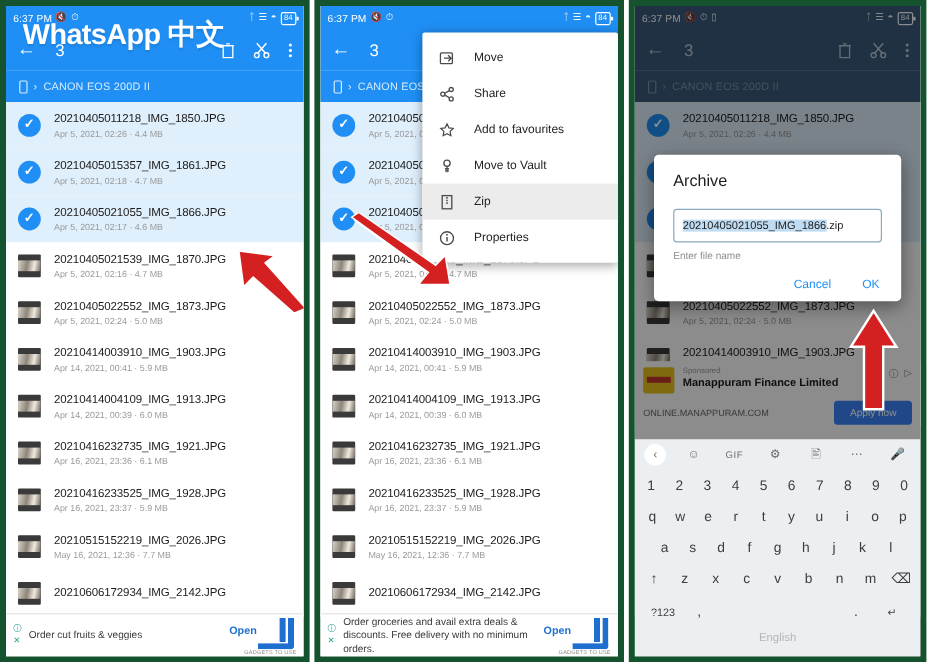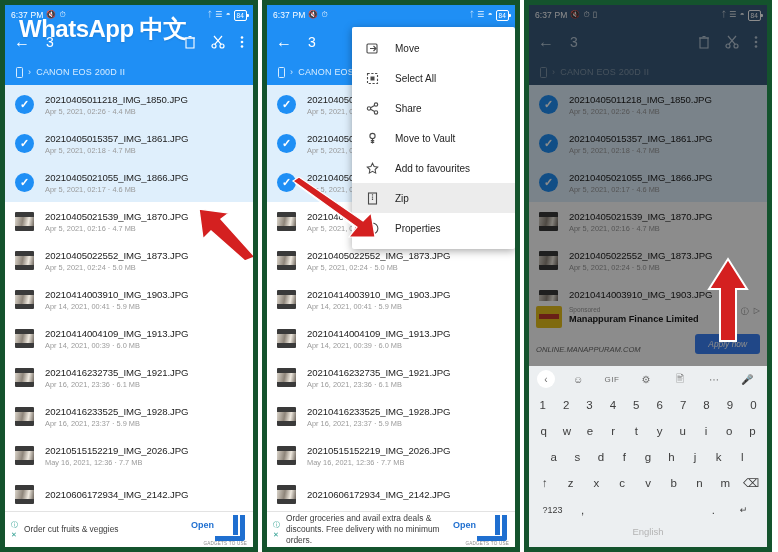--- a/index.html
+++ b/index.html
@@ -571,53 +571,44 @@
             <svg width="13" height="13" viewBox="0 0 13 13">
               <rect x="1" y="2" width="10" height="9" rx="1" fill="none" stroke="#4a4a4a" stroke-width="1.1"></rect>
               <path d="M4 6.5h6M7.5 4l2.5 2.5L7.5 9" fill="none" stroke="#4a4a4a" stroke-width="1.1"></path>
             </svg>
           </span>
           <span>Move</span>
         </div>
         <div class="mitem">
           <span class="mico">
             <svg width="13" height="13" viewBox="0 0 13 13">
-              <rect x="1.5" y="1.5" width="10" height="10" fill="none" stroke="#4a4a4a" stroke-width="1.1" stroke-dasharray="2.2 1.6"></rect>
-              <rect x="4.5" y="4.5" width="4" height="4" fill="#4a4a4a"></rect>
-            </svg>
-          </span>
-          <span>Select All</span>
-        </div>
-        <div class="mitem">
-          <span class="mico">
-            <svg width="13" height="13" viewBox="0 0 13 13">
               <circle cx="10" cy="2.6" r="1.7" fill="none" stroke="#4a4a4a" stroke-width="1.1"></circle>
               <circle cx="3" cy="6.5" r="1.7" fill="none" stroke="#4a4a4a" stroke-width="1.1"></circle>
               <circle cx="10" cy="10.4" r="1.7" fill="none" stroke="#4a4a4a" stroke-width="1.1"></circle>
               <path d="M4.6 5.7l3.9-2.2M4.6 7.3l3.9 2.2" stroke="#4a4a4a" stroke-width="1.1"></path>
             </svg>
           </span>
           <span>Share</span>
+        </div>
+        <div class="mitem">
+          <span class="mico">
+            <svg width="13" height="13" viewBox="0 0 13 13">
+              <path d="M6.5 1.2l1.6 3.3 3.6.5-2.6 2.5.6 3.6-3.2-1.7-3.2 1.7.6-3.6L1.3 5l3.6-.5z" fill="none" stroke="#4a4a4a" stroke-width="1.05"></path>
+            </svg>
+          </span>
+          <span>Add to favourites</span>
         </div>
         <div class="mitem">
           <span class="mico">
             <svg width="13" height="13" viewBox="0 0 13 13">
               <circle cx="6.5" cy="4" r="2.6" fill="none" stroke="#4a4a4a" stroke-width="1.1"></circle>
               <path d="M6.5 6.6v5M4.8 8.6h3.4M4.8 10.4h3.4" fill="none" stroke="#4a4a4a" stroke-width="1.1"></path>
             </svg>
           </span>
           <span>Move to Vault</span>
-        </div>
-        <div class="mitem">
-          <span class="mico">
-            <svg width="13" height="13" viewBox="0 0 13 13">
-              <path d="M6.5 1.2l1.6 3.3 3.6.5-2.6 2.5.6 3.6-3.2-1.7-3.2 1.7.6-3.6L1.3 5l3.6-.5z" fill="none" stroke="#4a4a4a" stroke-width="1.05"></path>
-            </svg>
-          </span>
-          <span>Add to favourites</span>
         </div>
         <div class="mitem hl">
           <span class="mico">
             <svg width="13" height="13" viewBox="0 0 13 13">
               <rect x="2.5" y="1" width="8" height="11" fill="none" stroke="#4a4a4a" stroke-width="1.1"></rect>
               <path d="M6.5 2.2v1.4M6.5 4.4v1.4M6.5 6.6v1.4" stroke="#4a4a4a" stroke-width="1.2"></path>
             </svg>
           </span>
           <span>Zip</span>
         </div>
@@ -804,28 +795,40 @@
         </div>
         <div style="margin-left:7px;flex:1;">
           <div style="font-size:6.5px;color:#9a9a9a;">Sponsored</div>
           <div style="font-size:9.2px;color:#1c1c1c;font-weight:bold;margin-top:1px;">Manappuram Finance Limited</div>
         </div>
         <div style="display:flex;gap:5px;color:#8a8a8a;font-size:8px;flex:0 0 auto;">
           <span>ⓘ</span>
           <span>▷</span>
         </div>
       </div>
-      <div style="display:flex;align-items:flex-end;margin-top:6px;font-style:italic;">
+      <div style="display:flex;align-items:center;margin-top:6px;">
         <span style="font-size:7.6px;color:#6a6a6a;flex:1;">ONLINE.MANAPPURAM.COM</span>
         <span style="background:#3b82f6;color:#ffffff;font-size:8.4px;padding:5px 13px;border-radius:3px;">Apply now</span>
       </div>
     </div>
 
     <div class="scrim"></div>
 
+    <div class="dialog">
+      <div class="dlg-title">Archive</div>
+      <div class="dlg-input">
+        <span class="selpart">20210405021055_IMG_1866</span>
+          <span class="extpart">.zip</span>
+      </div>
+      <div class="dlg-hint">Enter file name</div>
+      <div class="dlg-acts">
+        <span class="dlg-btn">Cancel</span>
+        <span class="dlg-btn">OK</span>
+      </div>
+    </div>
 
     <div class="kb">
       <div class="kb-bar">
         <span class="k act">‹</span>
         <span class="k">☺</span>
         <span class="k" style="font-size:8px;letter-spacing:.5px;">GIF</span>
         <span class="k">⚙</span>
         <span class="k">🖹</span>
         <span class="k">⋯</span>
         <span class="k">🎤</span>

